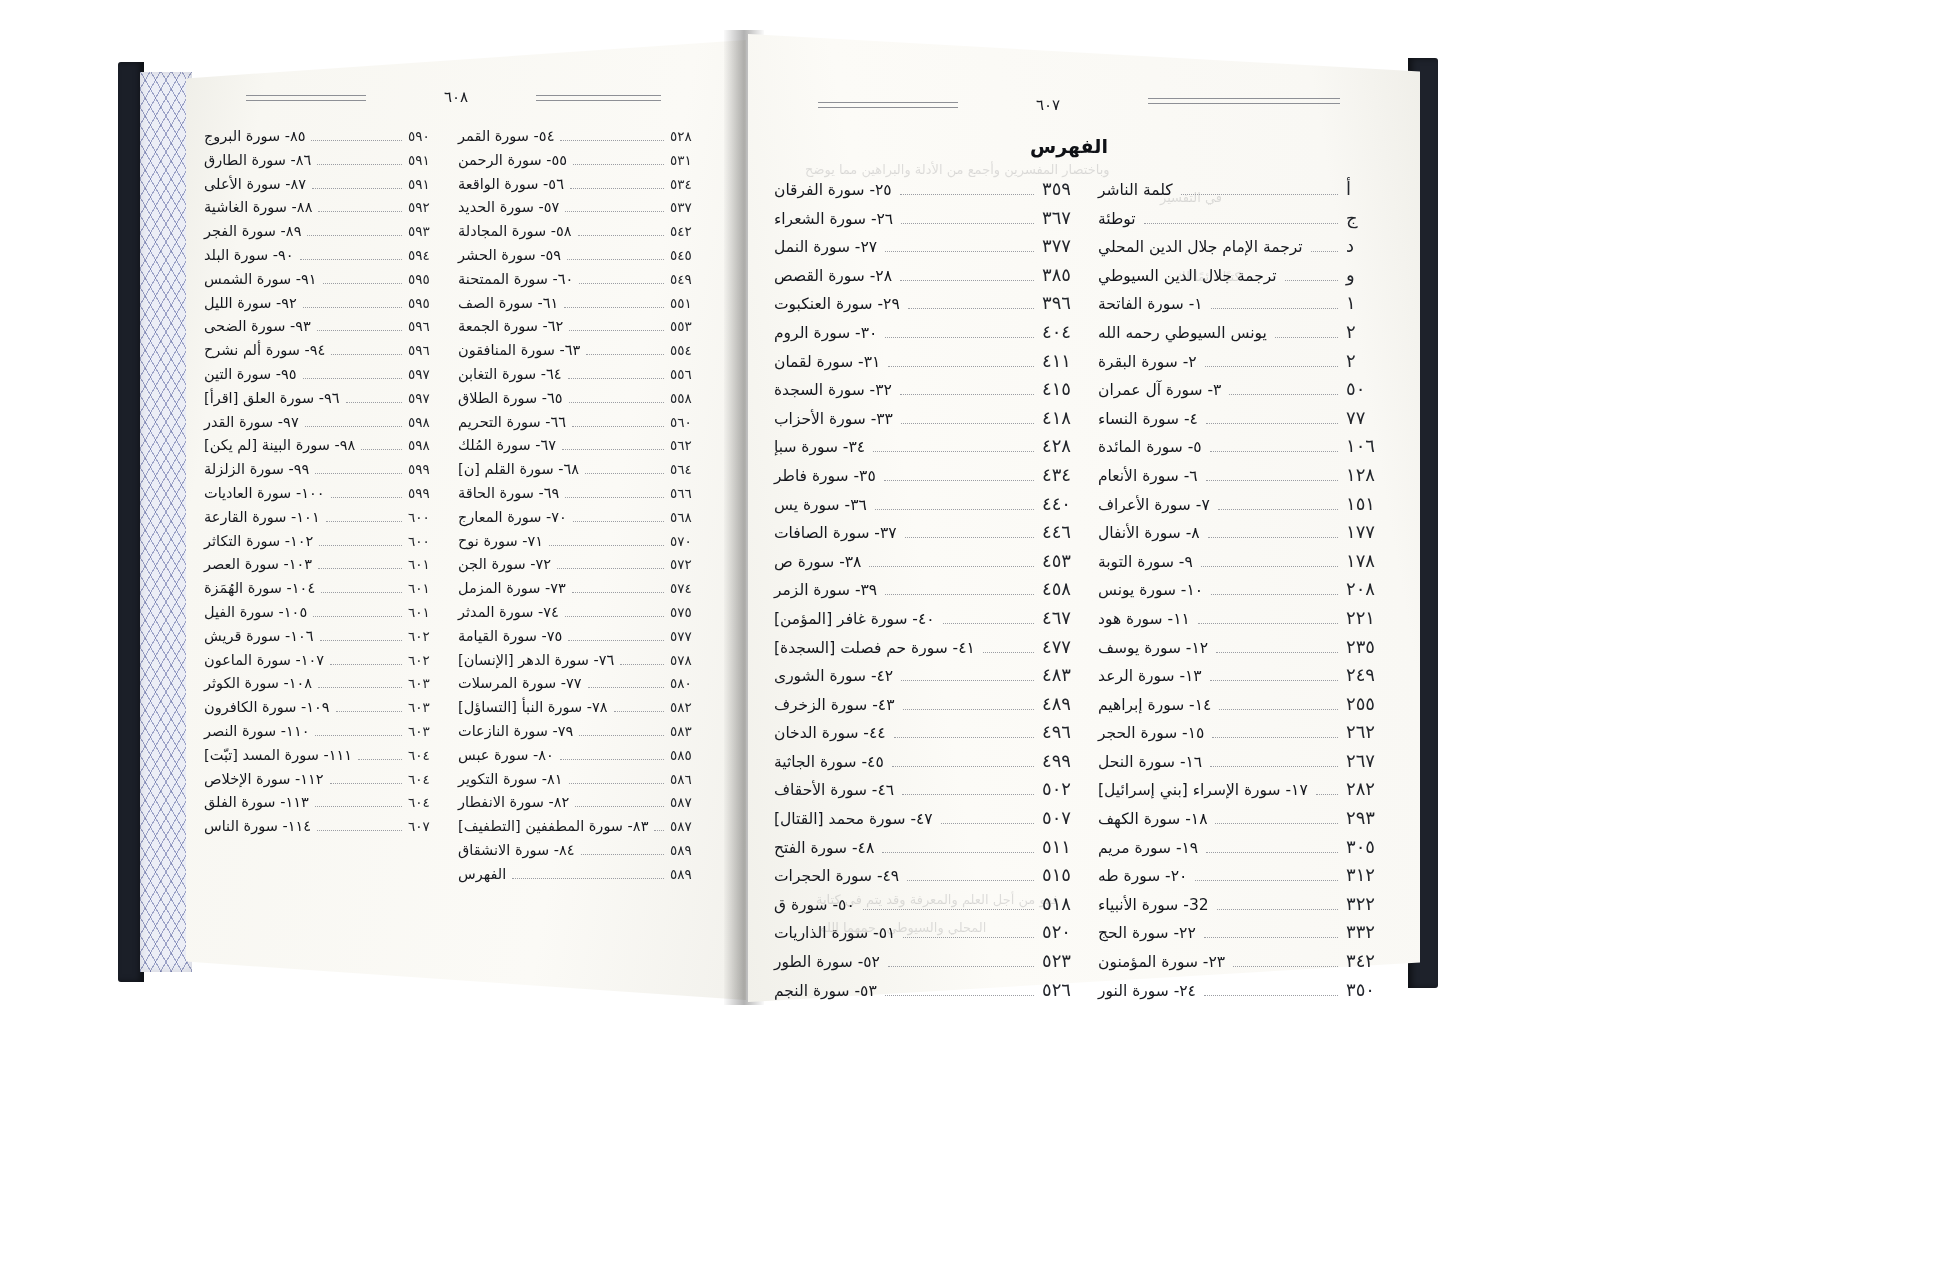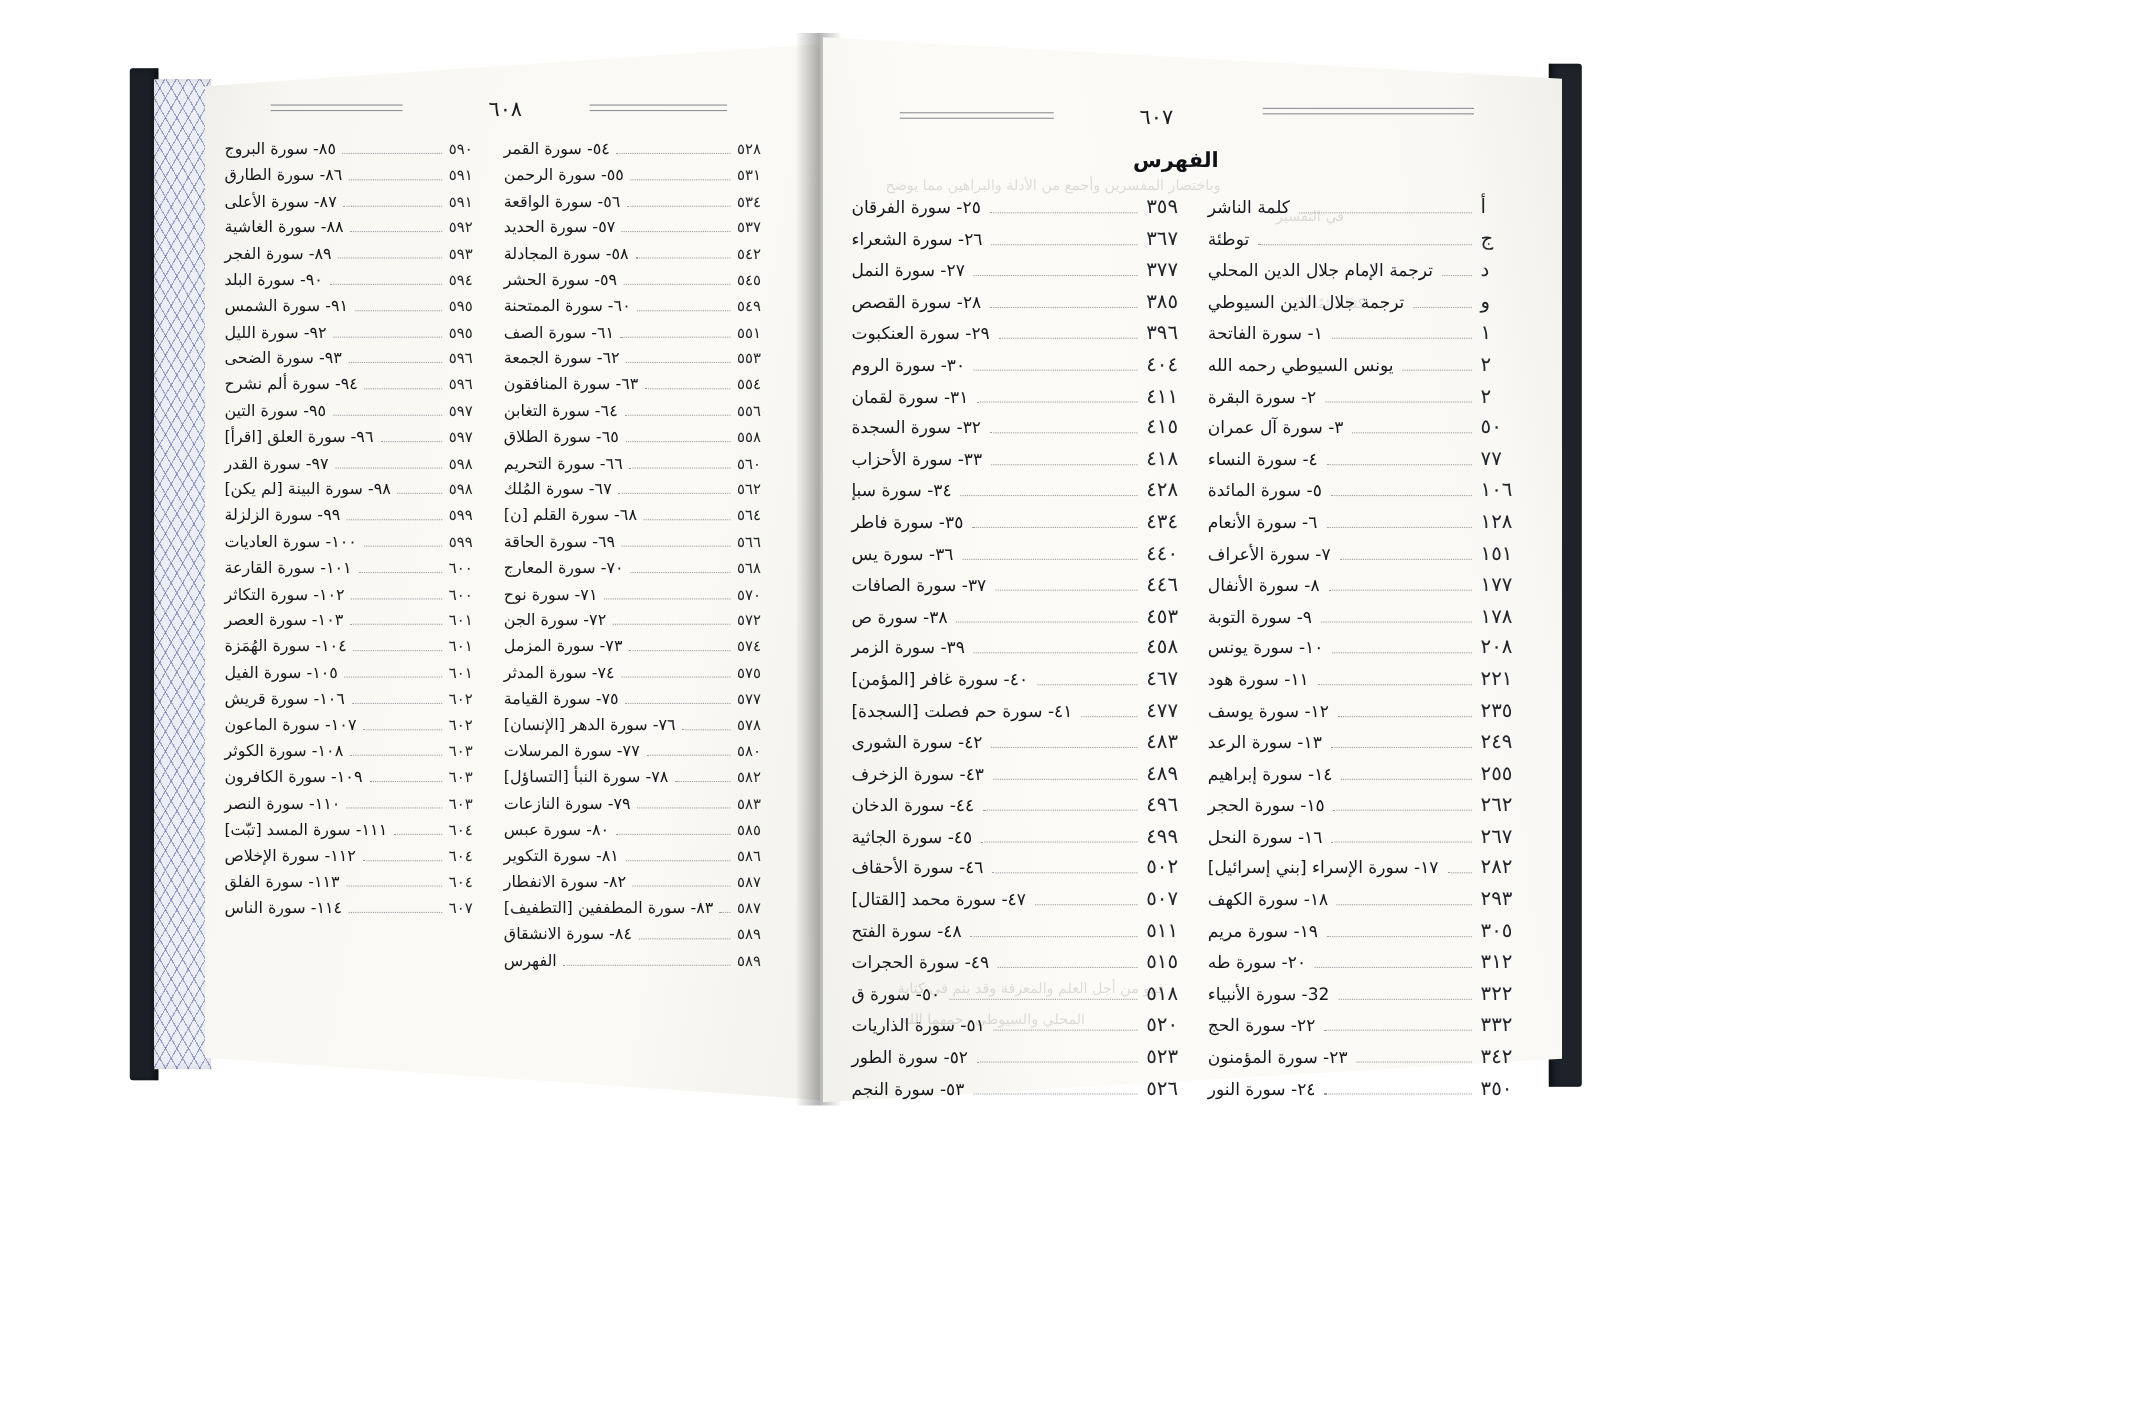--- a/index.html
+++ b/index.html
@@ -31,21 +31,21 @@
      background:linear-gradient(260deg,#efeee8 0%,#f9f8f4 14%,#fcfbf7 70%,#f1f0ea 100%);
      box-shadow:0 2px 12px rgba(0,0,0,.18);
      clip-path:polygon(0 1.2%,100% 5%,100% 95%,0 99%);}
 
   .gutter{position:absolute;left:724px;top:30px;width:40px;height:975px;
      background:linear-gradient(90deg,rgba(0,0,0,.02),rgba(0,0,0,.30),rgba(0,0,0,.02));}
 
   
   .sheet{position:absolute;font-family:"DejaVu Sans","Liberation Sans",sans-serif;color:#14161c;}
 
-  .folio{position:absolute;font-size:19px;color:#1a1c22;letter-spacing:1px;text-align:center;}
+  .folio{position:absolute;font-size:15px;color:#1a1c22;letter-spacing:1px;text-align:center;}
   .rule{position:absolute;height:4px;border-top:1.5px solid #8e9096;border-bottom:1.5px solid #8e9096;}
 
   .col{position:absolute;}
   .row{display:flex;align-items:baseline;height:23.8px;font-size:14.5px;white-space:nowrap;}
   .row .pg{width:46px;text-align:left;color:#23262c;font-size:13.5px;direction:ltr;}
   .row .dots{flex:1;border-bottom:1px dotted #9b9da3;margin:0 6px 5px 6px;min-width:8px;}
   .row .ttl{text-align:right;color:#15171d;}
 
   .rowr{display:flex;align-items:baseline;height:28.6px;font-size:15.5px;white-space:nowrap;}
   .rowr .pg{width:52px;text-align:left;color:#23262c;font-size:18px;direction:ltr;}

